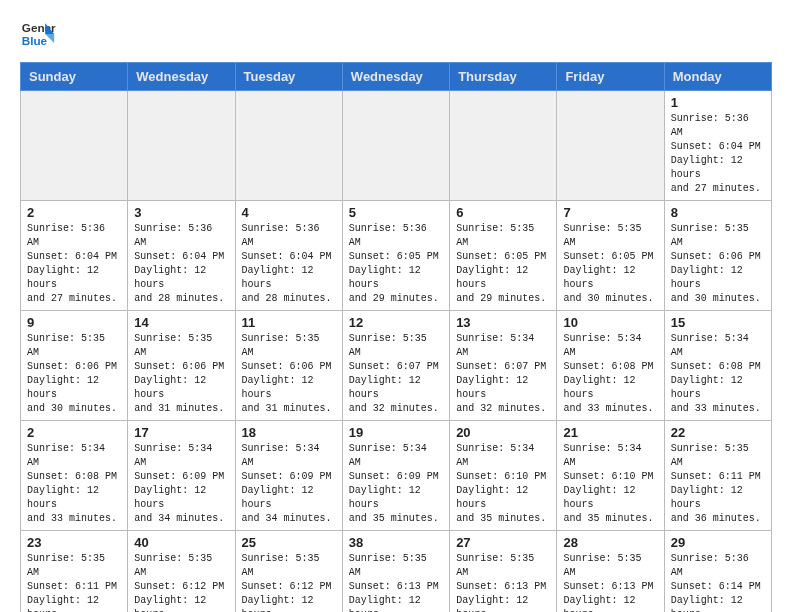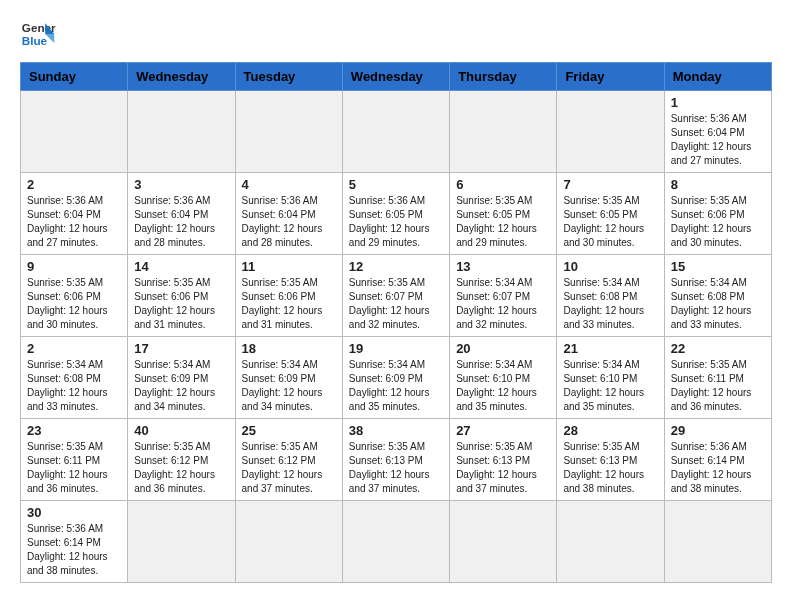--- a/index.html
+++ b/index.html
@@ -37,21 +37,21 @@
       font-size: 15px;
       color: #444;
     }
     .calendar {
       width: 100%;
       border-collapse: collapse;
       table-layout: fixed;
     }
     .calendar th {
       background: #2a6fc9;
-      color: #000000;
+      color: #e5e5e5;
       text-align: left;
       padding: 6px 8px;
       font-size: 13px;
       font-weight: bold;
       border: 1px solid #5590d9;
     }
     .calendar td {
       vertical-align: top;
       border: 1px solid #bbb;
       padding: 4px 6px;
@@ -69,20 +69,21 @@
     .day-number {
       font-size: 13px;
       font-weight: bold;
       display: block;
       margin-bottom: 2px;
     }
     .day-info {
       font-size: 10px;
       color: #222;
       line-height: 1.4;
+      font-family: Liberation Mono, monospace;
     }
   </style>
 </head>
 <body>
 
 <div class="header-area">
   <div class="logo">
     <svg class="logo-icon" viewBox="0 0 40 40" xmlns="http://www.w3.org/2000/svg">
       <text x="2" y="18" font-size="13" font-weight="bold" fill="#333" font-family="Arial">General</text>
       <text x="2" y="32" font-size="13" font-weight="bold" fill="#1a73c9" font-family="Arial">Blue</text>

